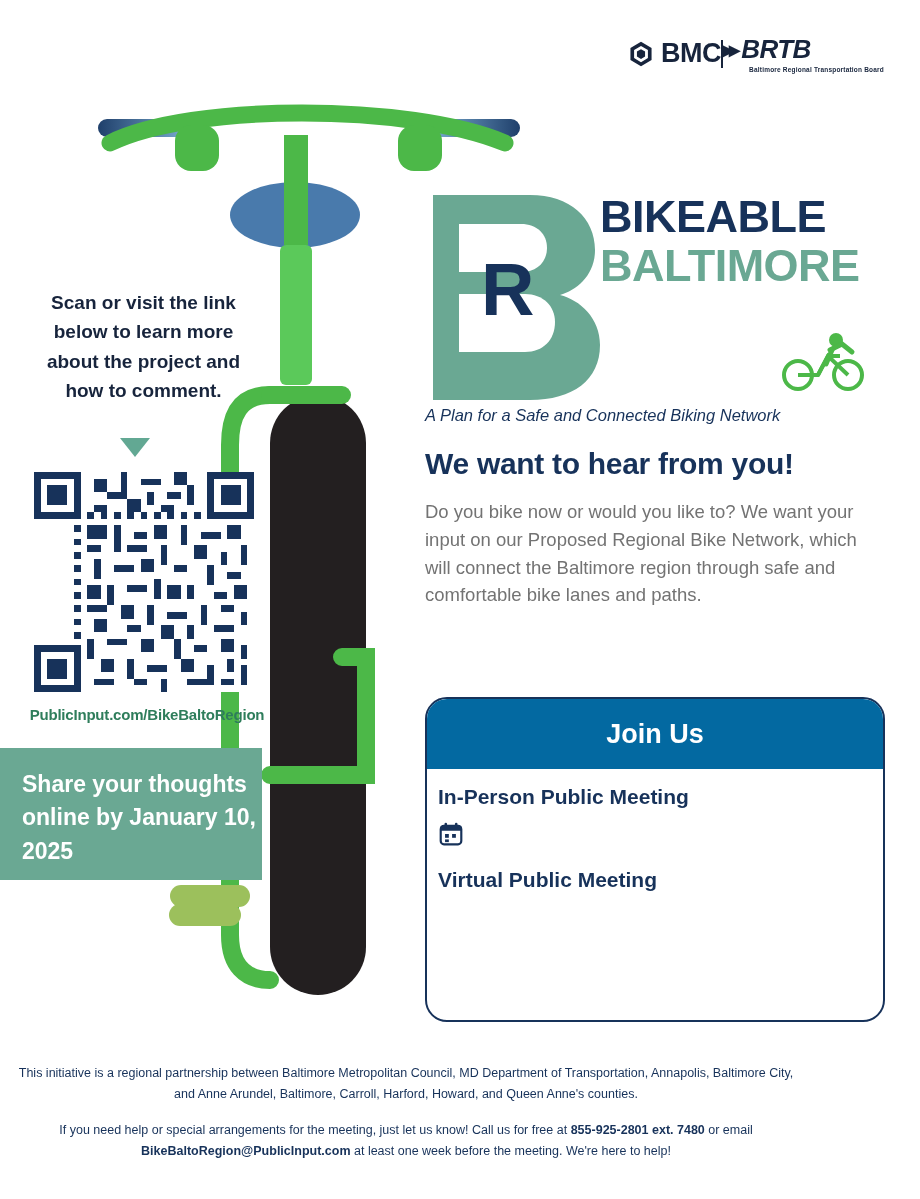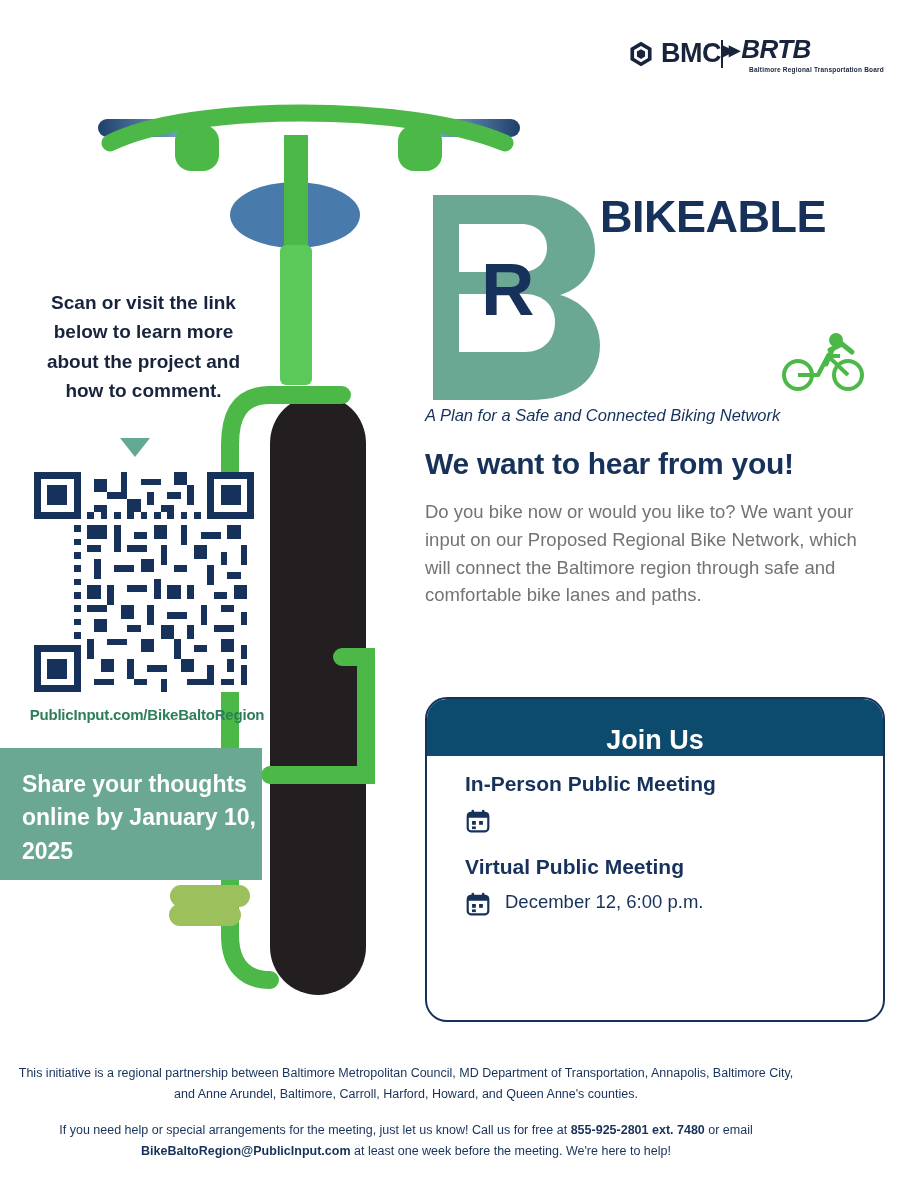--- a/index.html
+++ b/index.html
@@ -102,27 +102,27 @@
     font-size: 18.5px; line-height: 1.5; color: #737373;
   }
 
   
   .join-card {
     position: absolute; left: 425px; top: 697px; width: 460px; height: 325px;
     border: 2.5px solid #17325a; border-radius: 22px;
     overflow: hidden; background: #fff;
   }
   .join-head {
-    height: 57px; background: #0c4a6e;
-    display: flex; align-items: flex-end; justify-content: center;
+    height: 70px; background: #0369a1;
+    display: flex; align-items: center; justify-content: center;
   }
   .join-head span {
     color: #ffffff; font-size: 27px; font-weight: bold;
   }
-  .join-body { padding: 16px 28px 0 38px; }
+  .join-body { padding: 16px 28px 0 11px; }
   .sub-head {
     font-size: 21px; font-weight: bold; color: #17325a; margin-bottom: 10px;
   }
   .row { display: flex; align-items: flex-start; gap: 14px; margin-bottom: 14px; }
   .row .ico { width: 26px; flex: 0 0 26px; margin-top: 2px; }
   .row .val { font-size: 18.5px; line-height: 1.38; color: #17325a; }
   .mt { margin-top: 21px; }
 
   
   .footer { position: absolute; left: 0; top: 1063px; width: 812px; text-align: center; }
@@ -318,20 +318,21 @@
 
 <svg class="bigB" viewBox="0 0 175 215">
   <path d="M8 5 H105 C145 5 170 28 170 60 C170 85 152 100 135 105 C155 110 175 128 175 155 C175 190 148 210 105 210 H8 Z" fill="#6aa893"></path>
   <path d="M34 34 H96 C112 34 122 44 122 58 C122 72 112 82 96 82 H34 Z" fill="#ffffff"></path>
   <path d="M34 104 H100 C118 104 130 116 130 132 C130 150 118 162 100 162 H34 Z" fill="#ffffff"></path>
   <text x="56" y="125" font-family="Liberation Sans, sans-serif" font-size="74" font-weight="bold" fill="#17325a">R</text>
 </svg>
 
 <div class="title-block">
   <div class="t-line t1">BIKEABLE</div>
+  <div class="t-line t2">BALTIMORE</div>
 </div>
 
 <svg class="cyclist" viewBox="0 0 88 62">
   <circle cx="18" cy="45" r="14" fill="none" stroke="#4cb848" stroke-width="4"></circle>
   <circle cx="68" cy="45" r="14" fill="none" stroke="#4cb848" stroke-width="4"></circle>
   <path d="M18 45 L38 45 L48 26 L68 45" stroke="#4cb848" stroke-width="4" fill="none"></path>
   <path d="M38 45 L48 26 L60 26" stroke="#4cb848" stroke-width="4" fill="none"></path>
   <circle cx="56" cy="10" r="7" fill="#4cb848"></circle>
   <path d="M50 20 L62 14 L72 22" stroke="#4cb848" stroke-width="5" fill="none" stroke-linecap="round"></path>
   <path d="M52 20 L46 34" stroke="#4cb848" stroke-width="5" fill="none" stroke-linecap="round"></path>
@@ -357,32 +358,20 @@
         <rect x="15.6" y="1.5" width="2.4" height="5" rx="1.2" fill="#17325a"></rect>
         <rect x="6.5" y="12" width="3.5" height="3.5" fill="#17325a"></rect>
         <rect x="13" y="12" width="3.5" height="3.5" fill="#17325a"></rect>
         <rect x="6.5" y="17" width="3.5" height="2.5" fill="#17325a"></rect>
       </svg>
     </div>
 
 
     <div class="sub-head mt">Virtual Public Meeting</div>
 
-    <div class="row">
-      <svg class="ico" viewBox="0 0 24 24">
-        <rect x="2.5" y="4.5" width="19" height="17" rx="3" fill="none" stroke="#17325a" stroke-width="2"></rect>
-        <rect x="2.5" y="4.5" width="19" height="4.5" fill="#17325a"></rect>
-        <rect x="6" y="1.5" width="2.4" height="5" rx="1.2" fill="#17325a"></rect>
-        <rect x="15.6" y="1.5" width="2.4" height="5" rx="1.2" fill="#17325a"></rect>
-        <rect x="6.5" y="12" width="3.5" height="3.5" fill="#17325a"></rect>
-        <rect x="13" y="12" width="3.5" height="3.5" fill="#17325a"></rect>
-        <rect x="6.5" y="17" width="3.5" height="2.5" fill="#17325a"></rect>
-      </svg>
-      <div class="val">December 12, 6:00 p.m.</div>
-    </div>
   </div>
 </div>
 
 <div class="footer">
   <div class="f1" style="width:780px;margin:0 auto;">This initiative is a regional partnership between Baltimore Metropolitan Council, MD Department of Transportation, Annapolis, Baltimore City, and Anne Arundel, Baltimore, Carroll, Harford, Howard, and Queen Anne's counties.</div>
   <div class="f2" style="width:790px;margin:14px auto 0;">
     <span>If you need help or special arrangements for the meeting, just let us know! Call us for free at </span><b>855-925-2801 ext. 7480</b><span> or email </span><b>BikeBaltoRegion@PublicInput.com</b><span> at least one week before the meeting. We're here to help!</span>
   </div>
 </div>
 

